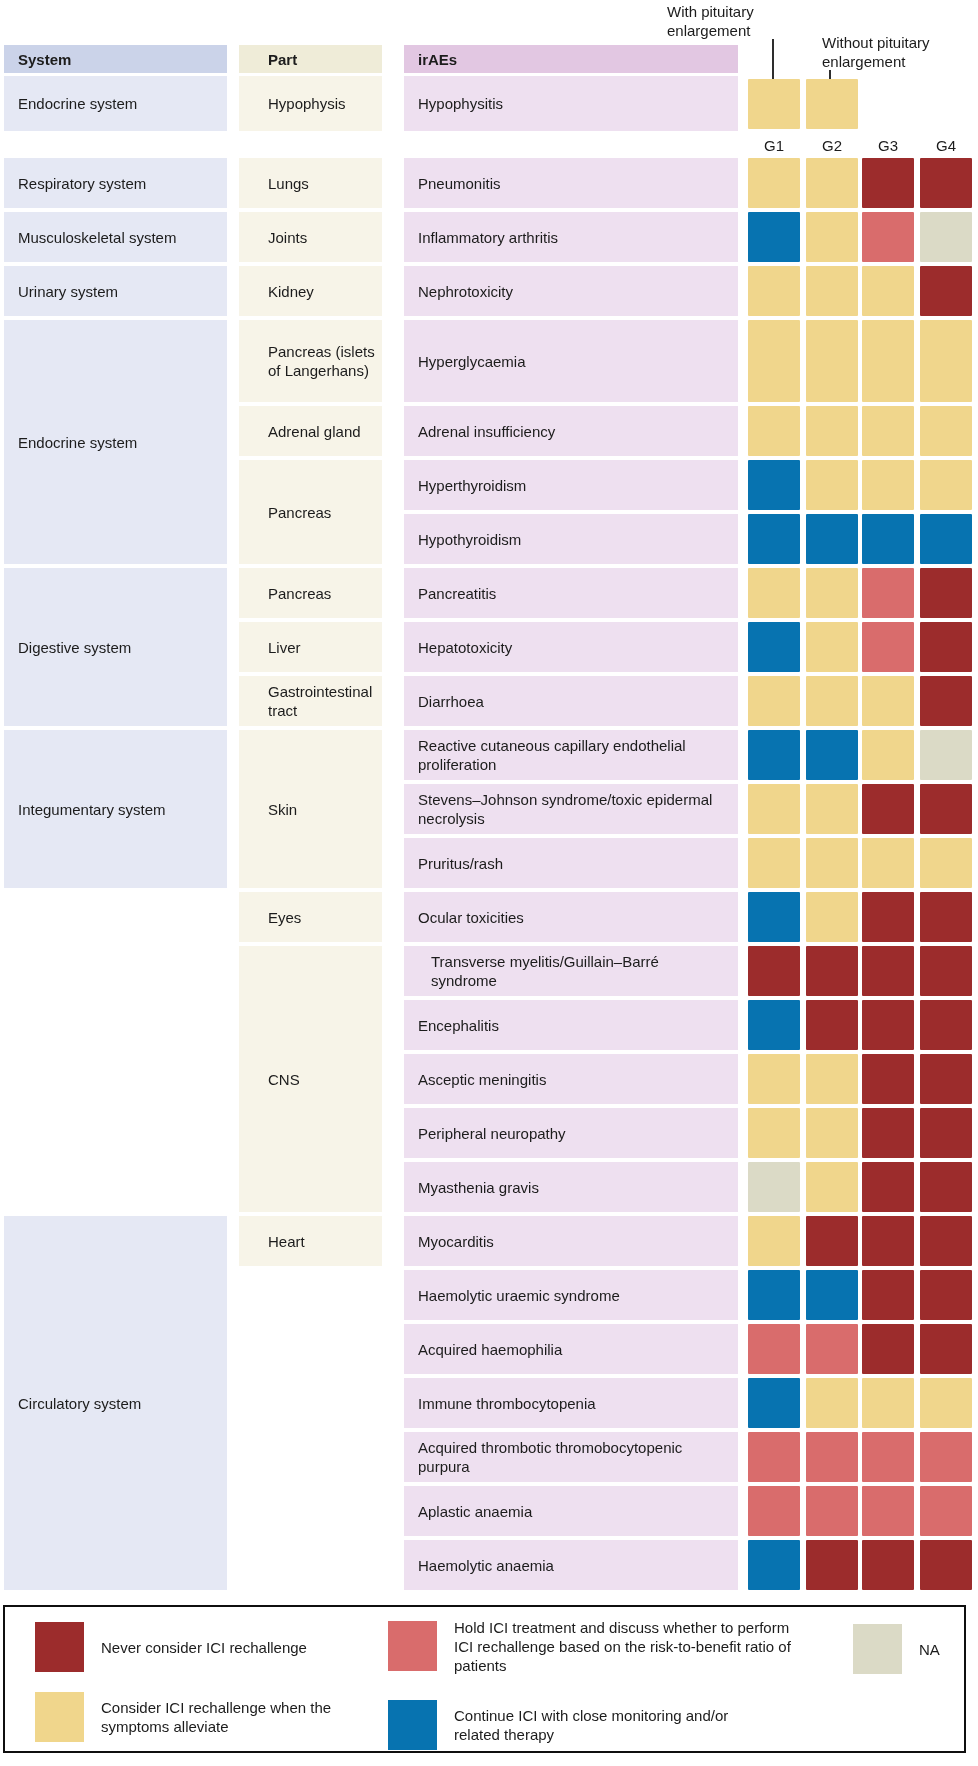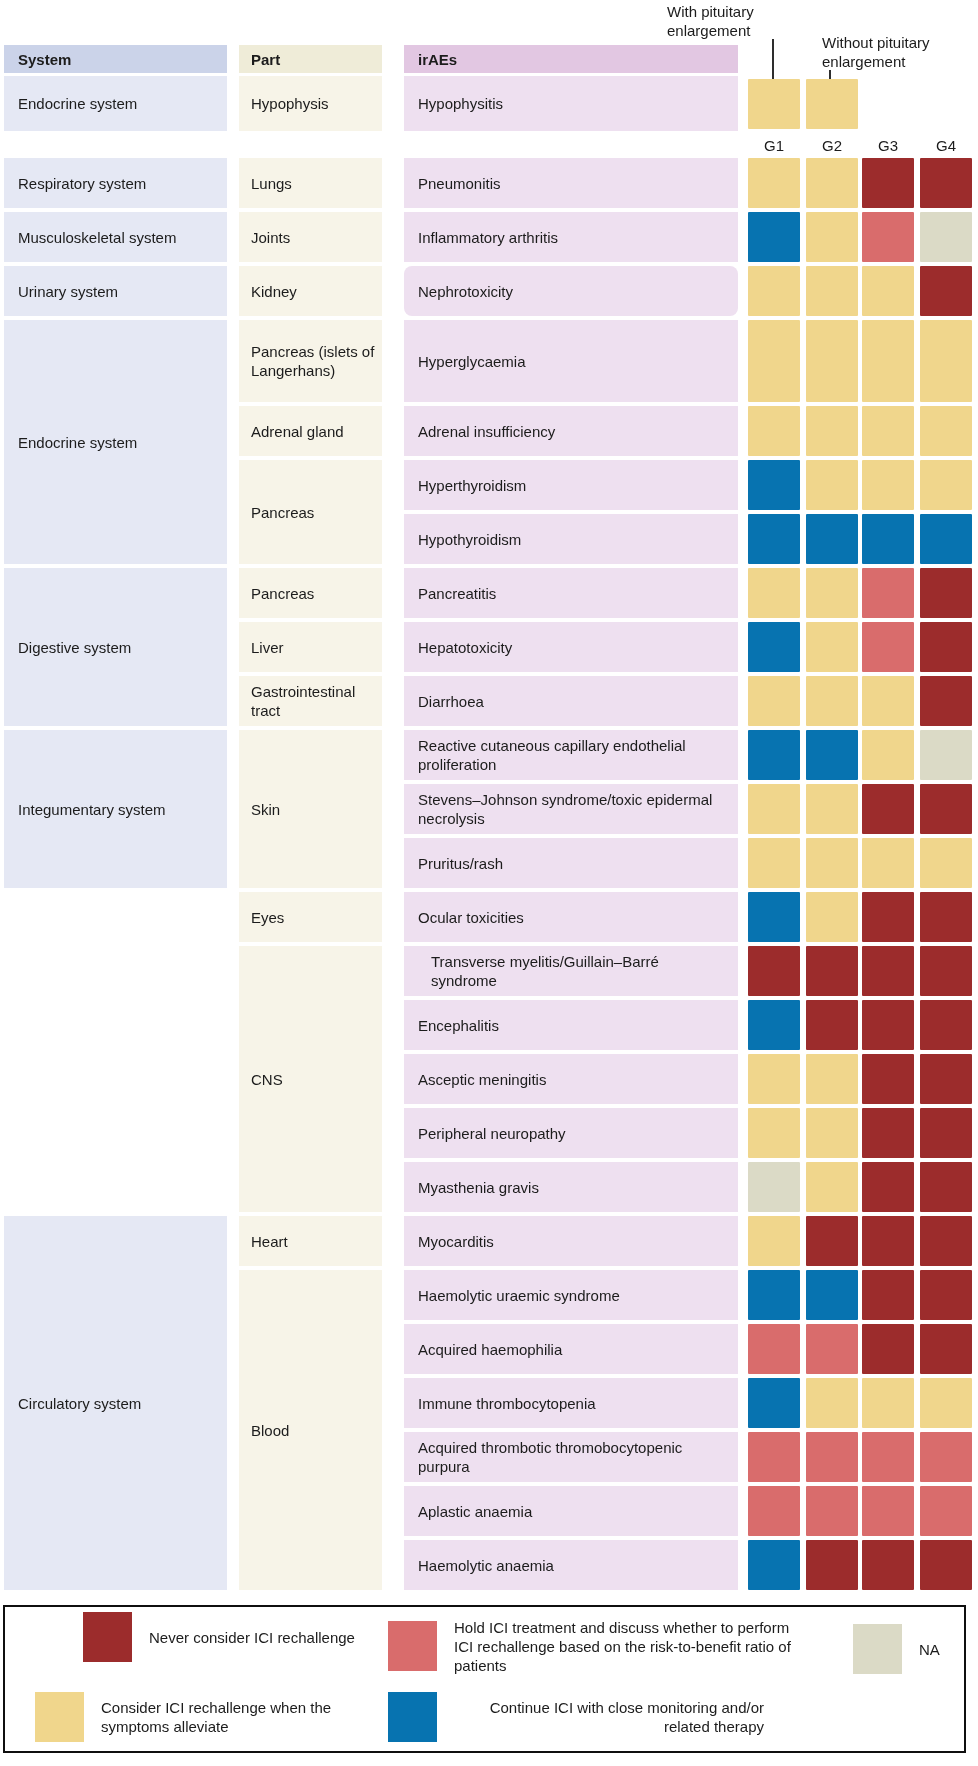--- a/index.html
+++ b/index.html
@@ -17,44 +17,44 @@
   
   .tgrid{position:absolute;left:4px;display:grid;
          grid-template-columns:223px 12px 143px 22px 334px 10px 52px 6px 52px 4px 52px 6px 52px;}
   #header-grid{top:45px;grid-template-rows:28px;}
   #pit-grid{top:76px;grid-template-rows:55px;}
   #table-grid{top:158px;row-gap:4px;}
 
   .cell{display:flex;align-items:center;font-size:15px;line-height:19px;box-sizing:border-box;}
   .hdr{font-weight:bold;}
   .sys{grid-column:1;background:var(--system_cell);padding-left:14px;padding-right:6px;}
-  .part{grid-column:3;background:var(--part_cell);padding-left:12px;padding-right:6px;}
+  .part{grid-column:3;background:var(--part_cell);padding-left:29px;padding-right:6px;}
   .irae{grid-column:5;background:var(--irae_cell);padding-left:14px;padding-right:10px;}
   .hdr.sys{background:var(--system_header);}
   .hdr.part{background:var(--part_header);}
   .hdr.irae{background:var(--irae_header);}
   .gradecell{border-radius:1px;}
   .pitcell{height:50px;align-self:center;}
   .pit1{grid-column:7;}
   .pit2{grid-column:9;}
 
   
   .glabel{position:absolute;top:137px;width:52px;text-align:center;font-size:15px;color:var(--text);}
   .g1{left:748px}.g2{left:806px}.g3{left:862px}.g4{left:920px}
 
   
   .legend{position:absolute;left:3px;top:1605px;width:963px;height:148px;
           border:2px solid #0f0f0f;box-sizing:border-box;}
   .legend-entry{position:absolute;display:flex;align-items:center;}
   .swatch{width:49px;height:50px;flex-shrink:0;margin-right:17px;}
   .legend-label{font-size:15px;line-height:19px;color:var(--text);}
-  .le-never{left:30px;top:0;height:60px;margin-left:48px;}
+  .le-never{left:30px;top:10px;height:60px;}
   .le-consider{left:30px;top:80px;height:60px;}
   .le-hold{left:383px;top:6px;height:66px;}
-  .le-continue{left:383px;top:80px;height:60px;text-align:right;}
+  .le-continue{left:383px;top:88px;height:60px;}
   .le-na{left:848px;top:12px;height:60px;}
   .le-never .legend-label{width:250px;}
   .le-consider .legend-label{width:270px;}
   .le-hold .legend-label{width:345px;}
   .le-continue .legend-label{width:310px;}
 </style>
 </head>
 <body>
 
 <div class="fig">
@@ -93,21 +93,21 @@
       <div class="gradecell" style="grid-area: 1 / 13; background: rgb(156, 44, 44);"></div>
       <div class="cell sys" style="grid-area: 2 / 1 / span 1;">Musculoskeletal system</div>
       <div class="cell part" style="grid-area: 2 / 3 / span 1;">Joints</div>
       <div class="cell irae" style="grid-area: 2 / 5;">Inflammatory arthritis</div>
       <div class="gradecell" style="grid-area: 2 / 7; background: rgb(7, 115, 176);"></div>
       <div class="gradecell" style="grid-area: 2 / 9; background: rgb(240, 214, 140);"></div>
       <div class="gradecell" style="grid-area: 2 / 11; background: rgb(217, 108, 108);"></div>
       <div class="gradecell" style="grid-area: 2 / 13; background: rgb(219, 218, 198);"></div>
       <div class="cell sys" style="grid-area: 3 / 1 / span 1;">Urinary system</div>
       <div class="cell part" style="grid-area: 3 / 3 / span 1;">Kidney</div>
-      <div class="cell irae" style="grid-area: 3 / 5; border-radius: 8px;">Nephrotoxicity</div>
+      <div class="cell irae" style="grid-area: 3 / 5;">Nephrotoxicity</div>
       <div class="gradecell" style="grid-area: 3 / 7; background: rgb(240, 214, 140);"></div>
       <div class="gradecell" style="grid-area: 3 / 9; background: rgb(240, 214, 140);"></div>
       <div class="gradecell" style="grid-area: 3 / 11; background: rgb(240, 214, 140);"></div>
       <div class="gradecell" style="grid-area: 3 / 13; background: rgb(156, 44, 44);"></div>
       <div class="cell sys" style="grid-area: 4 / 1 / span 4;">Endocrine system</div>
       <div class="cell part" style="grid-area: 4 / 3 / span 1;">Pancreas (islets of Langerhans)</div>
       <div class="cell irae" style="grid-area: 4 / 5;">Hyperglycaemia</div>
       <div class="gradecell" style="grid-area: 4 / 7; background: rgb(240, 214, 140);"></div>
       <div class="gradecell" style="grid-area: 4 / 9; background: rgb(240, 214, 140);"></div>
       <div class="gradecell" style="grid-area: 4 / 11; background: rgb(240, 214, 140);"></div>
@@ -197,21 +197,20 @@
       <div class="gradecell" style="grid-area: 19 / 9; background: rgb(240, 214, 140);"></div>
       <div class="gradecell" style="grid-area: 19 / 11; background: rgb(156, 44, 44);"></div>
       <div class="gradecell" style="grid-area: 19 / 13; background: rgb(156, 44, 44);"></div>
       <div class="cell sys" style="grid-area: 20 / 1 / span 7;">Circulatory system</div>
       <div class="cell part" style="grid-area: 20 / 3 / span 1;">Heart</div>
       <div class="cell irae" style="grid-area: 20 / 5;">Myocarditis</div>
       <div class="gradecell" style="grid-area: 20 / 7; background: rgb(240, 214, 140);"></div>
       <div class="gradecell" style="grid-area: 20 / 9; background: rgb(156, 44, 44);"></div>
       <div class="gradecell" style="grid-area: 20 / 11; background: rgb(156, 44, 44);"></div>
       <div class="gradecell" style="grid-area: 20 / 13; background: rgb(156, 44, 44);"></div>
-      <div class="cell part" style="grid-area: 21 / 3 / span 6;">Blood</div>
       <div class="cell irae" style="grid-area: 21 / 5;">Haemolytic uraemic syndrome</div>
       <div class="gradecell" style="grid-area: 21 / 7; background: rgb(7, 115, 176);"></div>
       <div class="gradecell" style="grid-area: 21 / 9; background: rgb(7, 115, 176);"></div>
       <div class="gradecell" style="grid-area: 21 / 11; background: rgb(156, 44, 44);"></div>
       <div class="gradecell" style="grid-area: 21 / 13; background: rgb(156, 44, 44);"></div>
       <div class="cell irae" style="grid-area: 22 / 5;">Acquired haemophilia</div>
       <div class="gradecell" style="grid-area: 22 / 7; background: rgb(217, 108, 108);"></div>
       <div class="gradecell" style="grid-area: 22 / 9; background: rgb(217, 108, 108);"></div>
       <div class="gradecell" style="grid-area: 22 / 11; background: rgb(156, 44, 44);"></div>
       <div class="gradecell" style="grid-area: 22 / 13; background: rgb(156, 44, 44);"></div>

